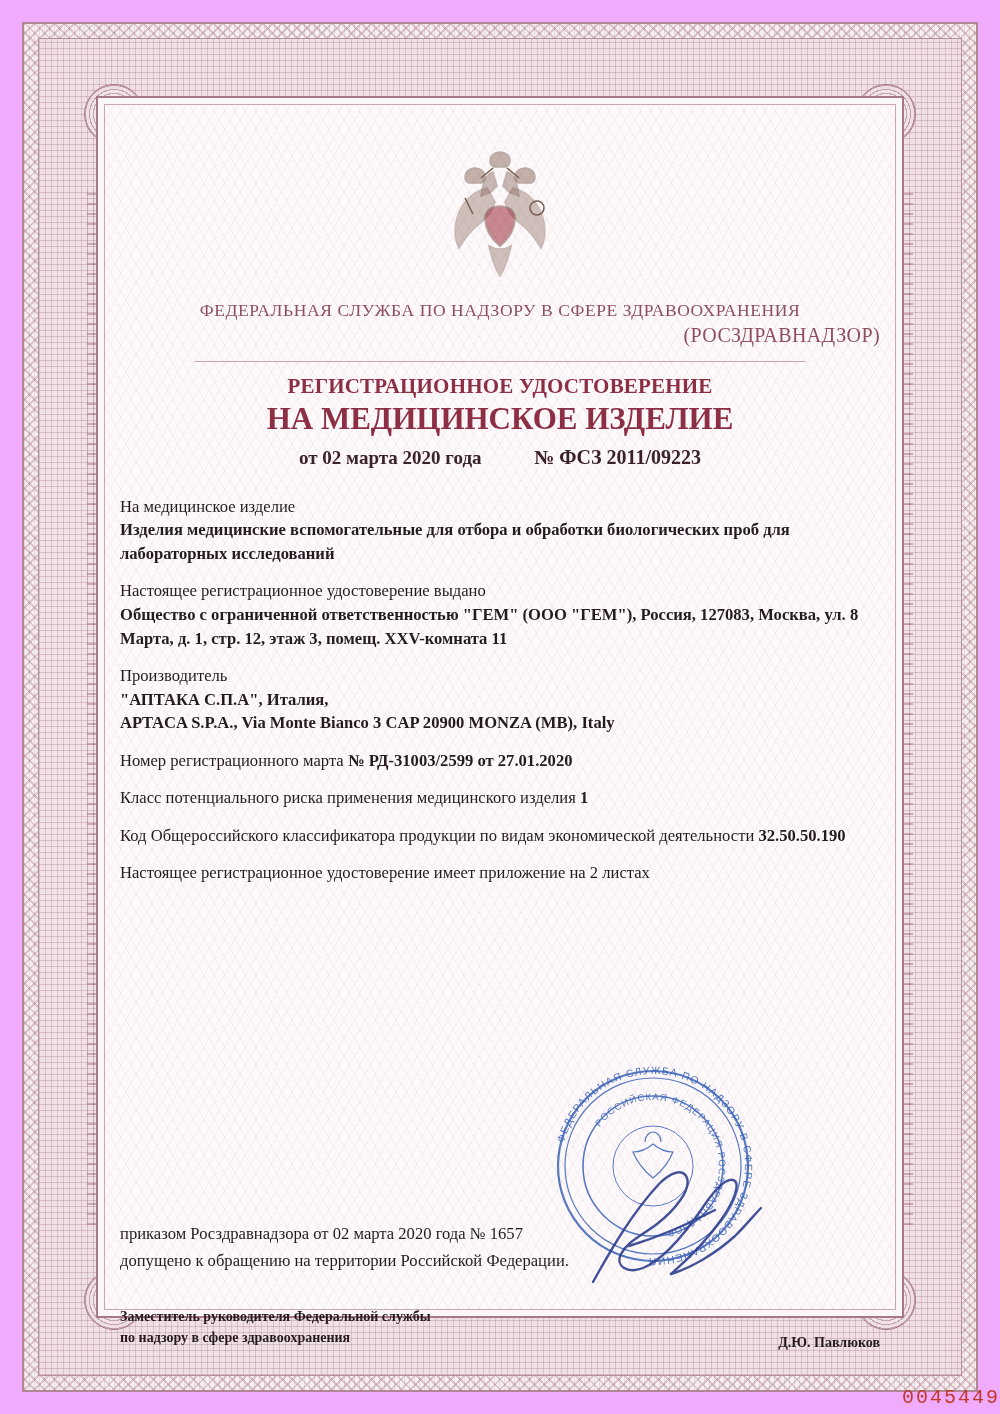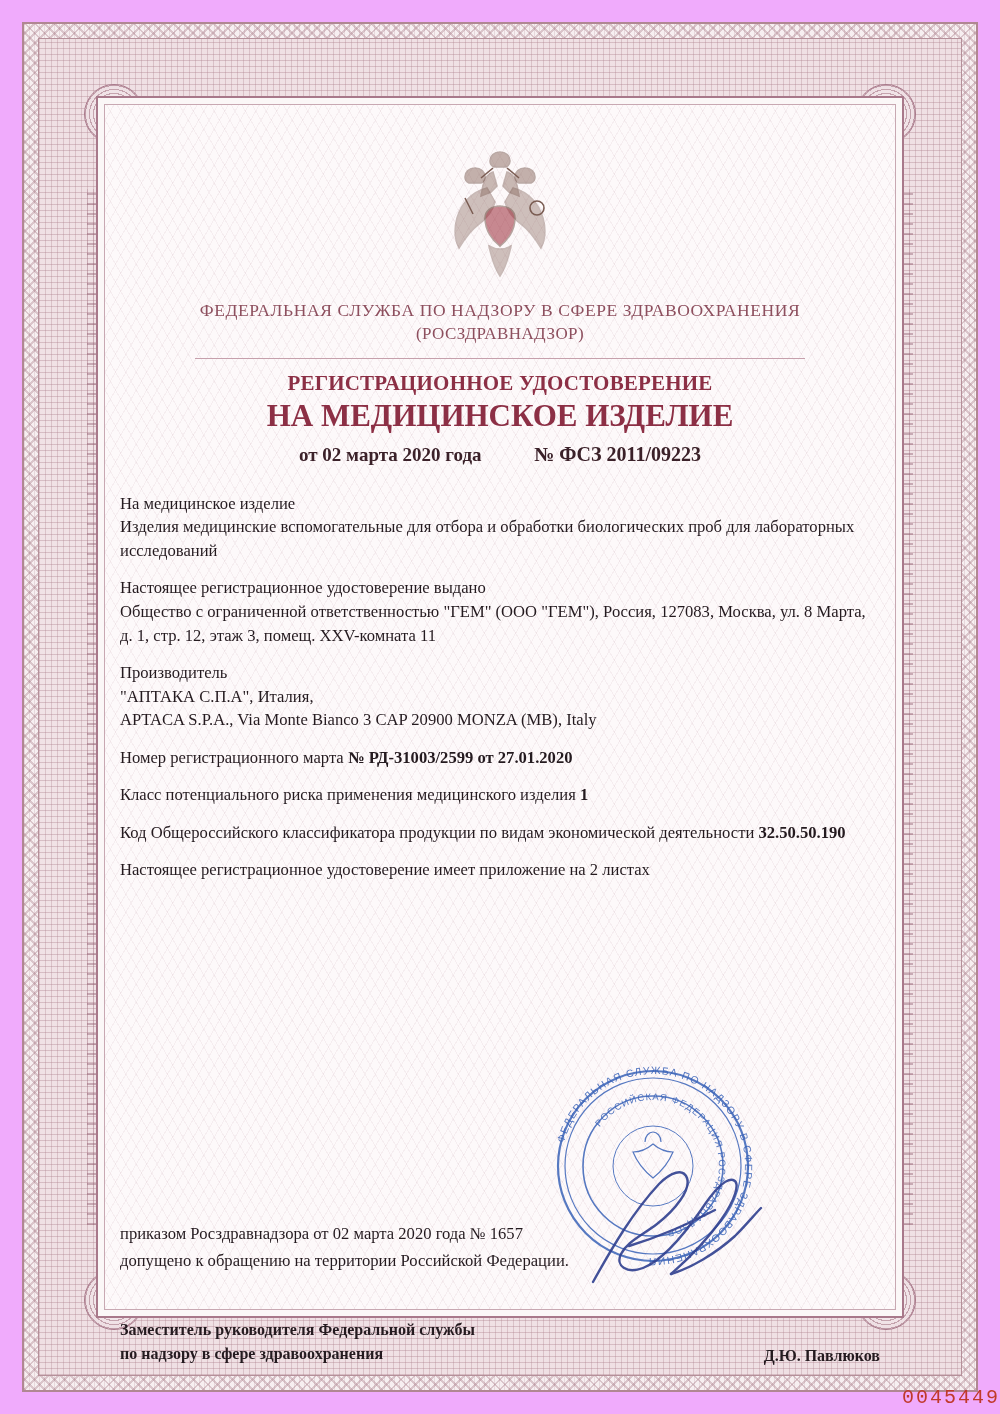--- a/index.html
+++ b/index.html
@@ -115,22 +115,22 @@
 
   .agency-line {
     text-align: center;
     font-size: 17.5px;
     letter-spacing: 0.6px;
     color: #8d4f5e;
     line-height: 1.45;
     font-family: "Liberation Serif", serif;
   }
   .agency-sub {
-    text-align: center;
-    font-size: 17px;
+    text-align: right;
+    font-size: 20px;
     color: #8d4f5e;
     letter-spacing: 0.4px;
     margin-top: 1px;
   }
   .hr-thin {
     width: 610px;
     height: 1px;
     background: #c6a0ac;
     margin: 14px auto 12px;
   }
@@ -162,40 +162,40 @@
   .dateline .num-part { font-size: 20px; }
 
   .body {
     margin-top: 26px;
     font-size: 16.6px;
     line-height: 1.42;
     color: #241a1f;
   }
   .field { margin-bottom: 14px; }
   .field .label { font-weight: normal; }
-  .field .value { font-weight: normal; }
+  .field .value { font-weight: bold; }
   .inline-field { margin-bottom: 14px; }
   .inline-field .label { font-weight: normal; }
   .inline-field .value { font-weight: bold; }
 
   .footer {
     position: absolute;
     left: 120px;
     top: 1222px;
     width: 760px;
     font-size: 16.6px;
     line-height: 1.5;
     color: #241a1f;
   }
   .footer .order-line { margin-bottom: 2px; }
   .sign-block {
-    margin-top: 44px;
+    margin-top: 32px;
     position: relative;
     font-weight: bold;
-    font-size: 16px;
+    font-size: 14px;
     line-height: 1.5;
   }
   .sign-name {
     position: absolute;
     right: 0;
     top: 26px;
     font-weight: bold;
     white-space: nowrap;
   }
   .serial {

